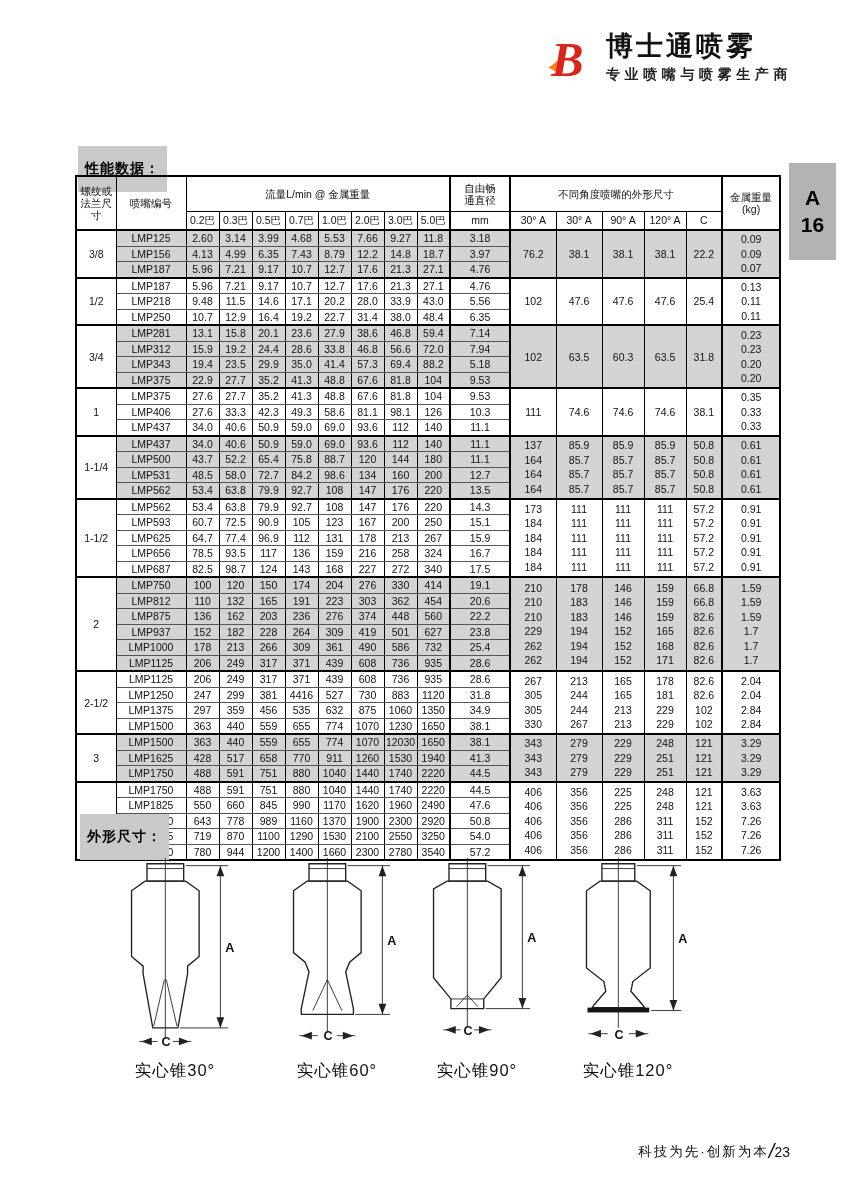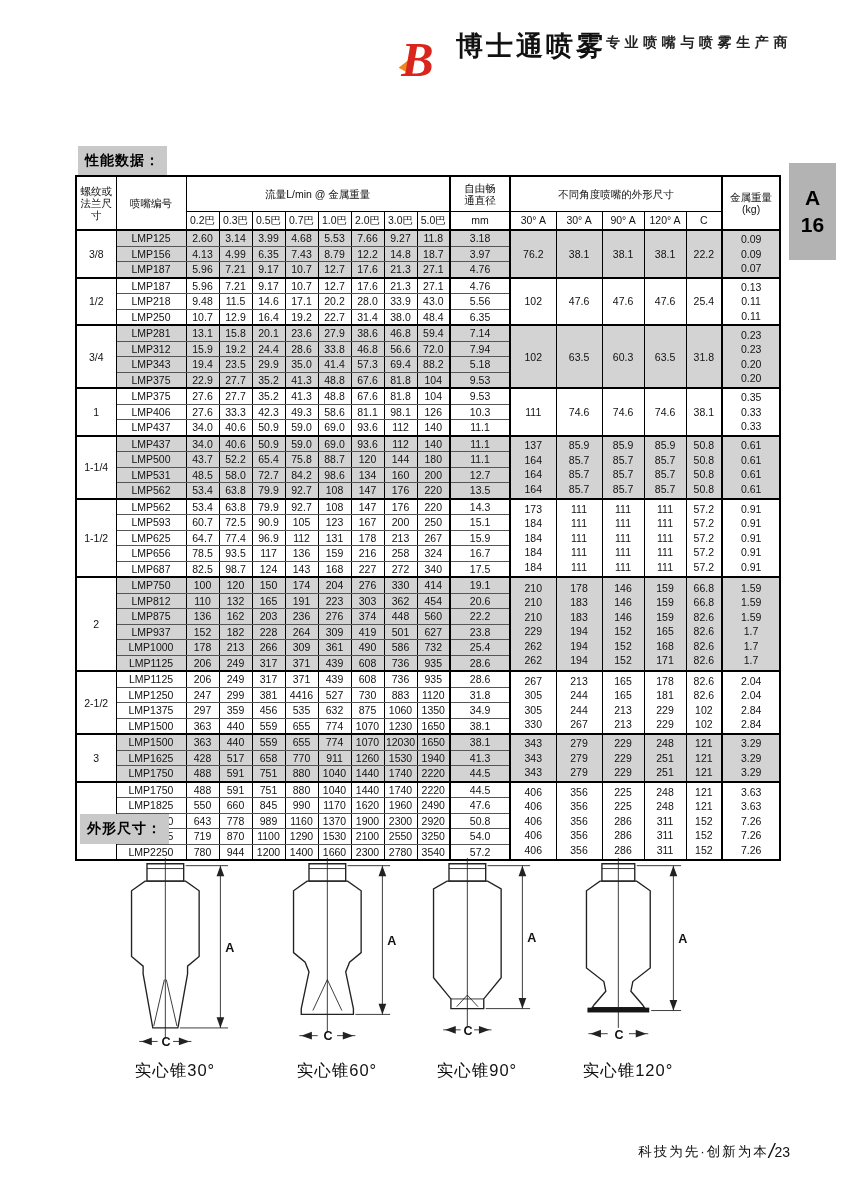--- a/index.html
+++ b/index.html
@@ -3,26 +3,26 @@
 <meta charset="utf-8">
 <style>
   html,body{margin:0;padding:0;}
   body{
     width:848px;height:1200px;position:relative;background:#ffffff;
     font-family:"Liberation Sans", sans-serif;color:#111;overflow:hidden;
   }
   
   .logo{position:absolute;top:30px;right:56px;display:flex;align-items:flex-start;gap:8px;}
   .logo-mark{width:52px;height:58px;}
-  .logo-text{display:flex;flex-direction:row;}
+  .logo-text{display:flex;flex-direction:column;}
   .brand{font-size:27px;font-weight:bold;letter-spacing:3px;color:#111;line-height:1.2;}
   .tagline{font-size:14px;letter-spacing:4.6px;color:#222;margin-top:4px;font-weight:bold;}
   
   .sec-label{position:absolute;background:#c9c9c9;color:#000;font-size:14px;font-weight:bold;
-             padding:6px 7px;letter-spacing:1px;}
+             padding:14px 7px;letter-spacing:1px;}
   #sec1{left:78px;top:146px;}
   #sec2{left:80px;top:814px;}
   
   .side-tab{position:absolute;left:789px;top:163px;width:47px;height:97px;background:#b3b3b3;
             display:flex;flex-direction:column;align-items:center;justify-content:center;
             font-weight:bold;font-size:21px;line-height:1.25;color:#000;}
   
   #perf-table{position:absolute;left:75px;top:175px;width:704px;border-collapse:collapse;
               table-layout:fixed;border:2px solid #000;}
   #perf-table th,#perf-table td{

